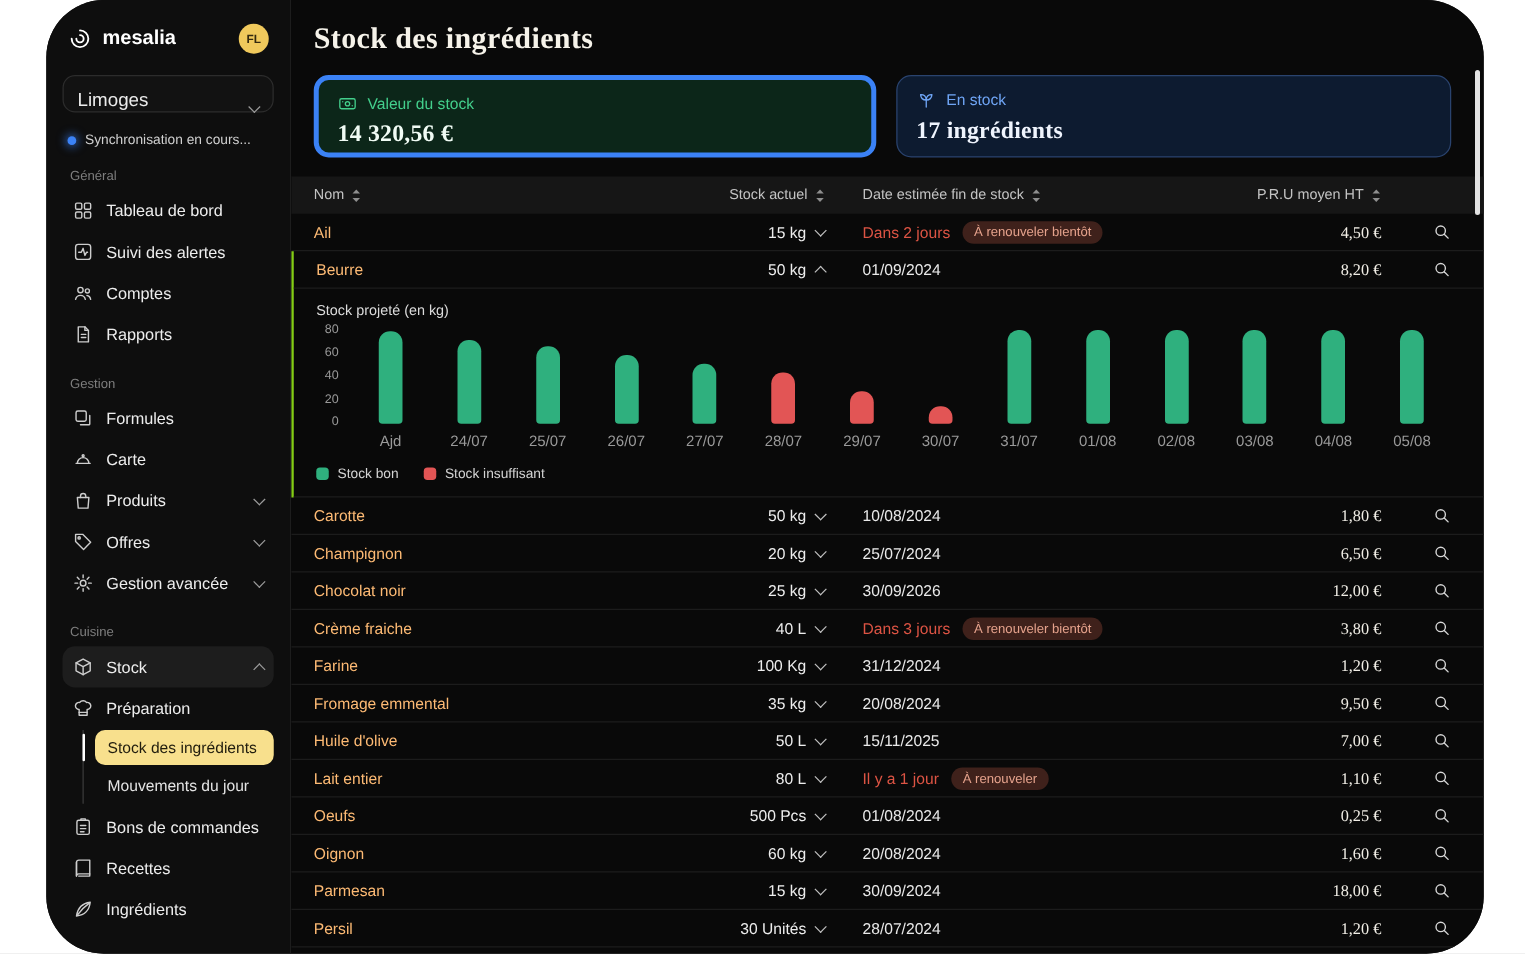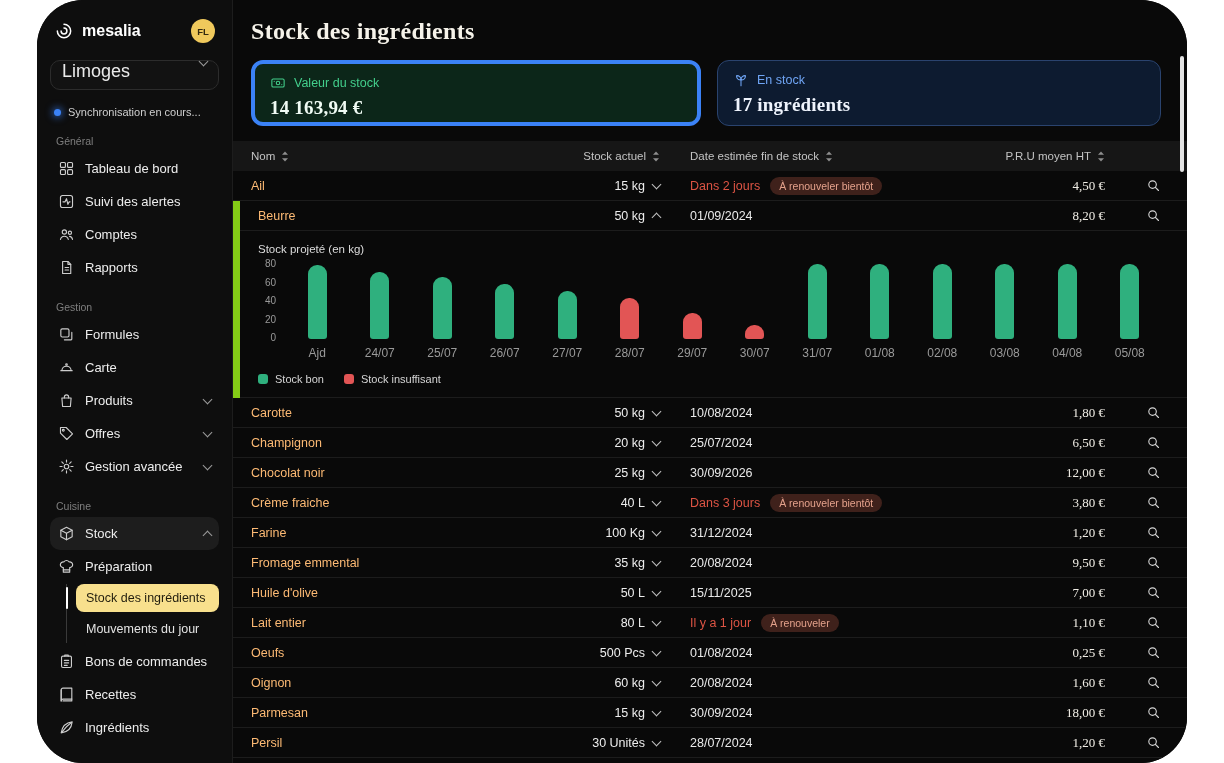--- a/index.html
+++ b/index.html
@@ -6,21 +6,21 @@
   html,body{width:1224px;height:763px;background:#ffffff;font-family:"Liberation Sans",sans-serif;overflow:hidden}
   .frame{position:absolute;left:37px;top:0;width:1150px;height:763px;background:#0a0a0a;border-radius:46px;overflow:hidden;display:flex;color:#ececec}
 
   
   .sidebar{width:196px;flex:0 0 196px;background:#0e0e0e;border-right:1px solid #1d1d1d;padding:14px 13px;display:flex;flex-direction:column;overflow:hidden}
   .brand-row{display:flex;align-items:center;gap:8px;height:34px;padding:0 4px}
   .icon{display:inline-flex;align-items:center;justify-content:center}
   .icon svg{display:block}
   .brand-name{font-size:16px;font-weight:700;color:#fff;flex:1}
   .avatar{width:24px;height:24px;border-radius:50%;background:#f0c95c;color:#33290f;font-size:9.5px;font-weight:700;display:flex;align-items:center;justify-content:center;cursor:pointer}
-  .location{margin-top:12px;height:30px;border:1px solid #2c2c2c;background:#121212;border-radius:10px;display:flex;align-items:flex-start;justify-content:space-between;padding:0 11px;font-size:18px;color:#ebebeb;cursor:pointer}
+  .location{margin-top:12px;height:30px;border:1px solid #2c2c2c;background:#121212;border-radius:10px;display:flex;align-items:flex-end;justify-content:space-between;padding:0 11px;font-size:15px;color:#ebebeb;cursor:pointer}
   .sync{margin-top:16px;display:flex;align-items:center;gap:7px;font-size:11px;color:#cfcfcf;padding:0 4px}
   .sync-dot{width:7px;height:7px;border-radius:50%;background:#3b82f6;box-shadow:0 0 7px 2px rgba(59,130,246,.55);flex:0 0 auto}
   .section-label{margin:17px 6px 5px;font-size:10.5px;color:#7e7e7e}
   .nav-item{height:33px;display:flex;align-items:center;gap:10px;padding:0 8px;border-radius:10px;font-size:13px;color:#ededed;cursor:pointer;flex:0 0 auto}
   .nav-item .nav-ic{width:17px;height:17px;color:#cdcdcd}
   .nav-item .label{flex:1;white-space:nowrap;overflow:hidden;text-overflow:ellipsis}
   .nav-item.active-parent{background:#1d1d1d}
   .chev{width:7px;height:7px;border-right:1.6px solid #9c9c9c;border-bottom:1.6px solid #9c9c9c;transform:rotate(45deg);margin-top:-3px;flex:0 0 auto}
   .chev.up{transform:rotate(225deg);margin-top:3px}
   .submenu{margin:1px 0 2px 16px;border-left:1px solid #3a3a3a;padding-left:9px;display:flex;flex-direction:column;gap:3px}
@@ -63,21 +63,21 @@
   .row{height:30px;border-bottom:1px solid #1c1c1c;font-size:12.5px}
   .cell-name{color:#fdba74;text-underline-offset:2.5px;width:max-content;cursor:pointer}
   .cell-stock{display:flex;justify-content:flex-end;align-items:center;gap:8px;color:#ededed;cursor:pointer}
   .cell-stock .chev{border-color:#c2c2c2}
   .cell-date{padding-left:30px;display:flex;align-items:center;gap:10px;color:#e9e9e9;white-space:nowrap}
   .cell-date.warn .date-text{color:#dd5444}
   .badge{background:#3f211b;color:#e5a28c;font-size:10.5px;padding:3px 9px;border-radius:999px;white-space:nowrap}
   .cell-price{text-align:right;color:#f0ede5;font-family:"Liberation Serif",serif;font-size:13px}
   .cell-search{display:flex;justify-content:flex-end;color:#d6d6d6;cursor:pointer}
 
-  .expanded-block{border-left:7px solid #84cc16}
+  .expanded-block{border-left:2px solid #84cc16}
   .chart-panel{padding:12px 26px 12px 18px;border-bottom:1px solid #1c1c1c}
   .chart-title{font-size:11.5px;color:#dcdcdc}
   .chart-area{display:flex;margin-top:8px}
   .y-axis{width:28px;position:relative;height:76px;font-size:10px;color:#9a9a9a;flex:0 0 auto}
   .y-tick{position:absolute;right:10px}
   .bars{flex:1;display:flex;align-items:flex-end;height:76px}
   .bar-col{flex:1;display:flex;justify-content:center;align-items:flex-end}
   .bar{width:19px;border-radius:9px 9px 3px 3px}
   .x-row{display:flex;margin-left:28px;margin-top:7px}
   .x-label{flex:1;text-align:center;font-size:12px;color:#9a9a9a}
@@ -275,21 +275,21 @@
         <div class="card-top">
           <span class="icon">
               <svg width="16" height="16" viewBox="0 0 24 24" fill="none" stroke="currentColor" stroke-width="1.6" stroke-linecap="round">
                 <rect x="2.8" y="6" width="18.4" height="12" rx="2"></rect>
                 <circle cx="12" cy="12" r="2.6"></circle>
                 <path d="M6.3 9.6v.01M17.7 14.4v.01"></path>
               </svg>
             </span>
           <span>Valeur du stock</span>
         </div>
-        <div class="card-value">14 163,94 €</div>
+        <div class="card-value">14 320,56 €</div>
       </div>
       <div class="card card-blue">
         <div class="card-top">
           <span class="icon">
               <svg width="16" height="16" viewBox="0 0 24 24" fill="none" stroke="currentColor" stroke-width="1.6" stroke-linecap="round" stroke-linejoin="round">
                 <path d="M12 20.5V11"></path>
                 <path d="M12 12C12 7.5 9 5.2 5.2 5.5 5.5 9.5 8 12 12 12zM12 12c0-4.5 3-6.8 6.8-6.5C18.5 9.5 16 12 12 12z"></path>
               </svg>
             </span>
           <span>En stock</span>

